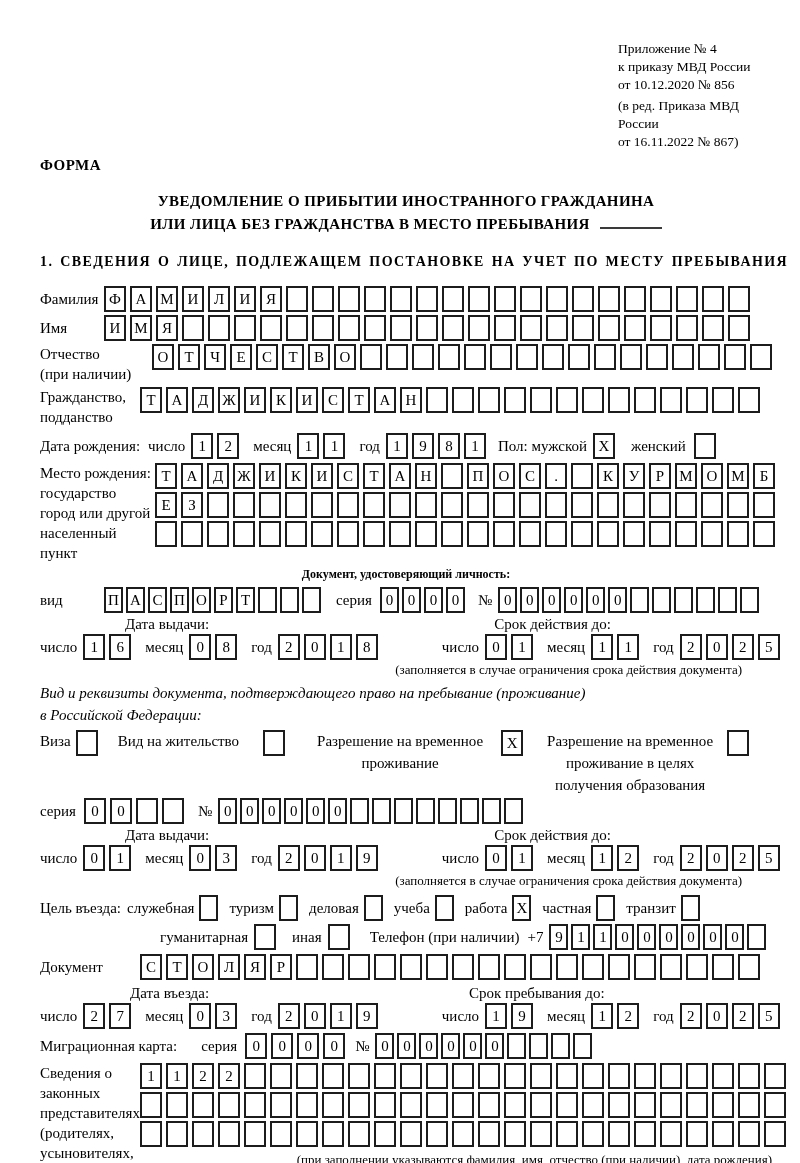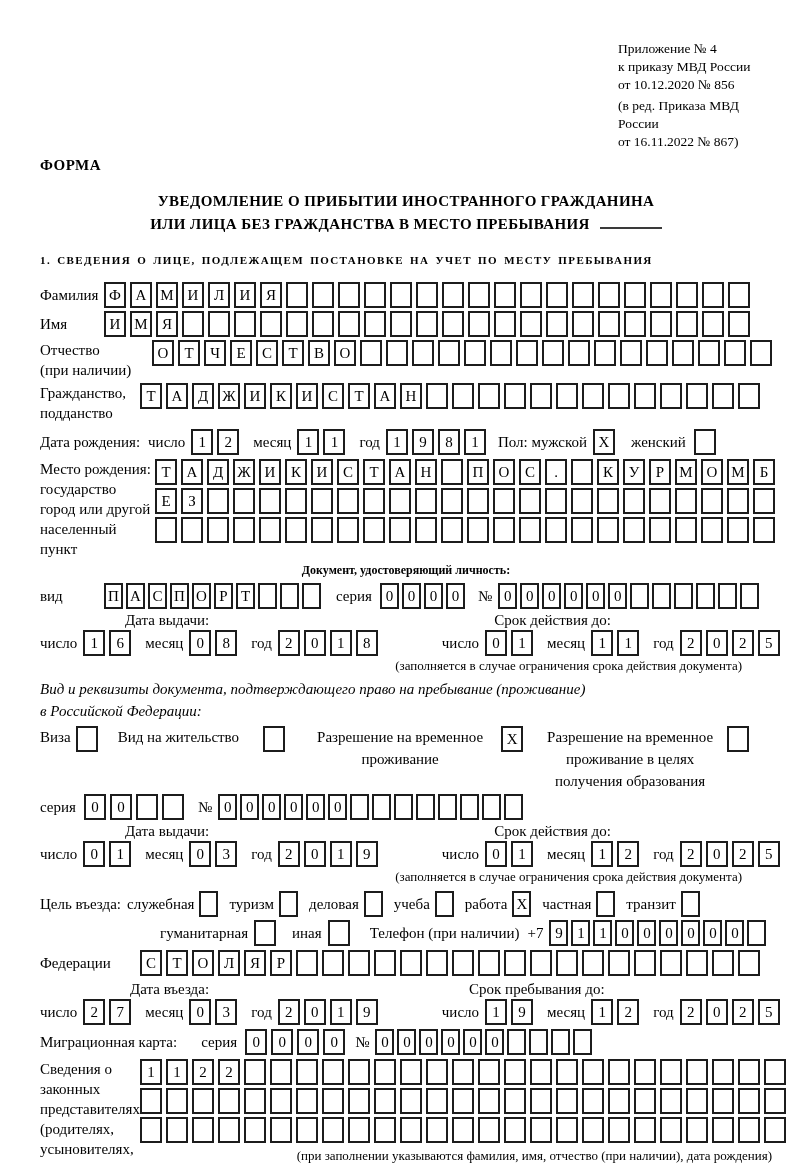--- a/index.html
+++ b/index.html
@@ -11,21 +11,21 @@
   }
   .page { width: 800px; height: 1163px; padding: 40px 28px 0 40px; position: relative; }
 
   .appendix { margin-left: 578px; font-size: 13.5px; line-height: 18px; }
   .appendix .gap { margin-top: 3px; }
   .forma { margin-top: 6px; padding-right: 32px; font-weight: bold; font-size: 15px; letter-spacing: 0.5px; }
 
   .title { margin-top: 16px; text-align: center; font-weight: bold; font-size: 15px; line-height: 23px; letter-spacing: 0.4px; }
   .tline { display: inline-block; width: 62px; height: 13px; border-bottom: 2px solid #3a3a3a; margin-left: 10px; }
 
-  .sec-head { margin-top: 18px; font-weight: bold; font-size: 11px; letter-spacing: 1.4px; word-spacing: 2px; white-space: nowrap; }
+  .sec-head { margin-top: 18px; font-weight: bold; font-size: 14px; letter-spacing: 1.4px; word-spacing: 2px; white-space: nowrap; }
 
   .row { display: flex; align-items: flex-start; margin-top: 3px; }
   .lbl { font-size: 15px; line-height: 26px; flex: 0 0 auto; white-space: nowrap; }
   .lbl2 { font-size: 15px; line-height: 20px; flex: 0 0 auto; }
 
   .w64 { width: 64px; } .w100 { width: 100px; } .w112 { width: 112px; } .w115 { width: 115px; }
   .cells { display: flex; flex-wrap: nowrap; flex: 0 0 auto; }
   .cell {
     display: inline-block; flex: 0 0 auto;
     width: 22px; height: 26px; border: 2px solid #1c1c1c; margin-right: 4px;
@@ -540,21 +540,21 @@
         <span class="cell">0</span>
         <span class="cell">0</span>
         <span class="cell">0</span>
         <span class="cell">0</span>
         <span class="cell">0</span>
         <span class="cell"></span>
       </span>
   </div>
 
   <div class="row mt4">
-    <span class="lbl w100">Федерации</span>
+    <span class="lbl w100">Документ</span>
     <span class="cells">
         <span class="cell">С</span>
         <span class="cell">Т</span>
         <span class="cell">О</span>
         <span class="cell">Л</span>
         <span class="cell">Я</span>
         <span class="cell">Р</span>
         <span class="cell"></span>
         <span class="cell"></span>
         <span class="cell"></span>

